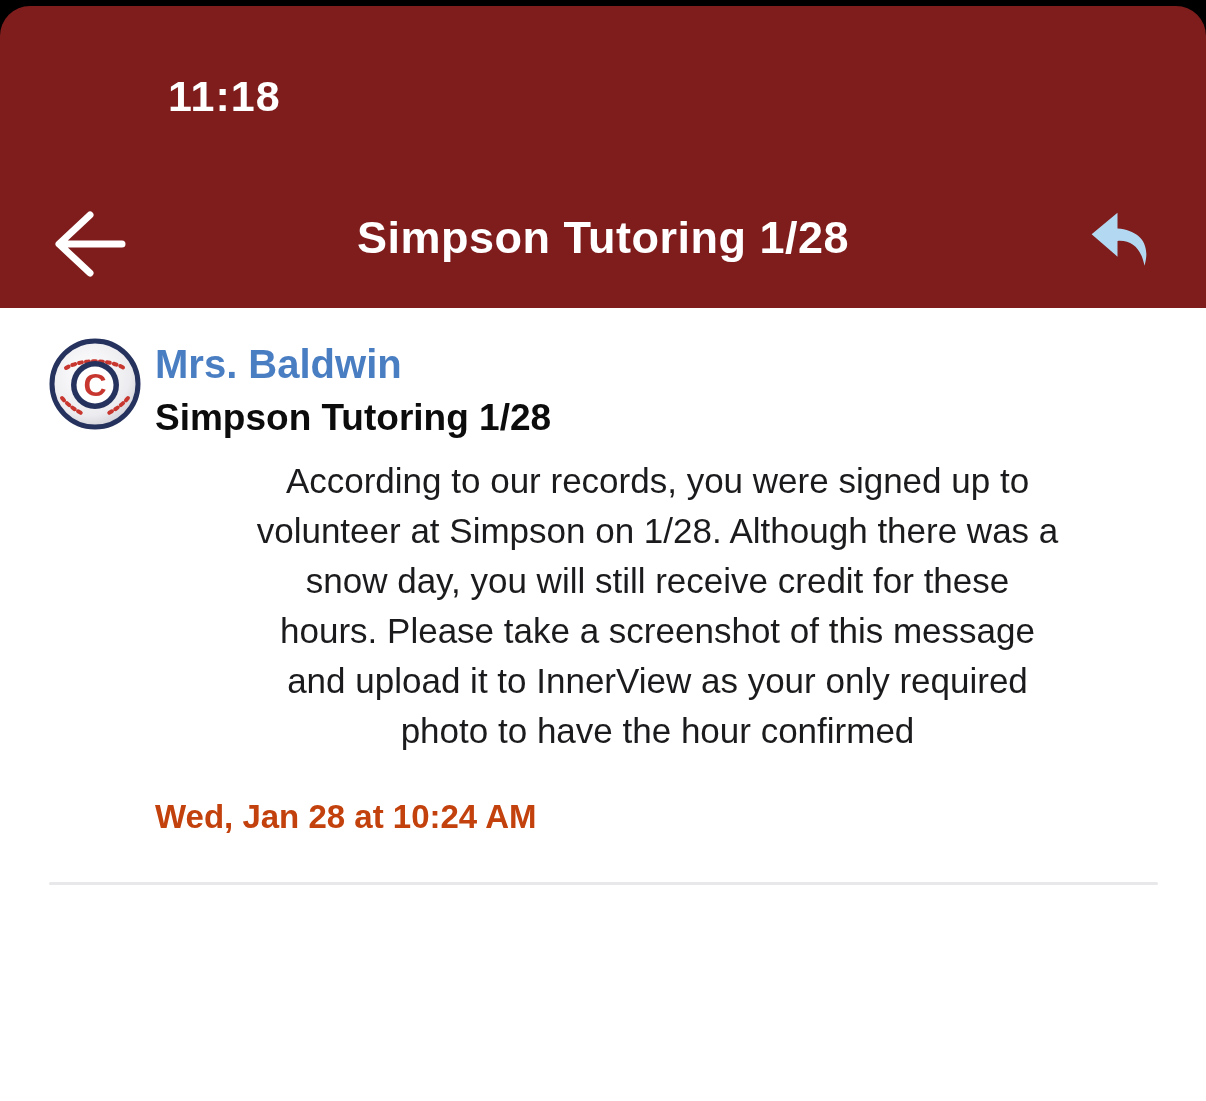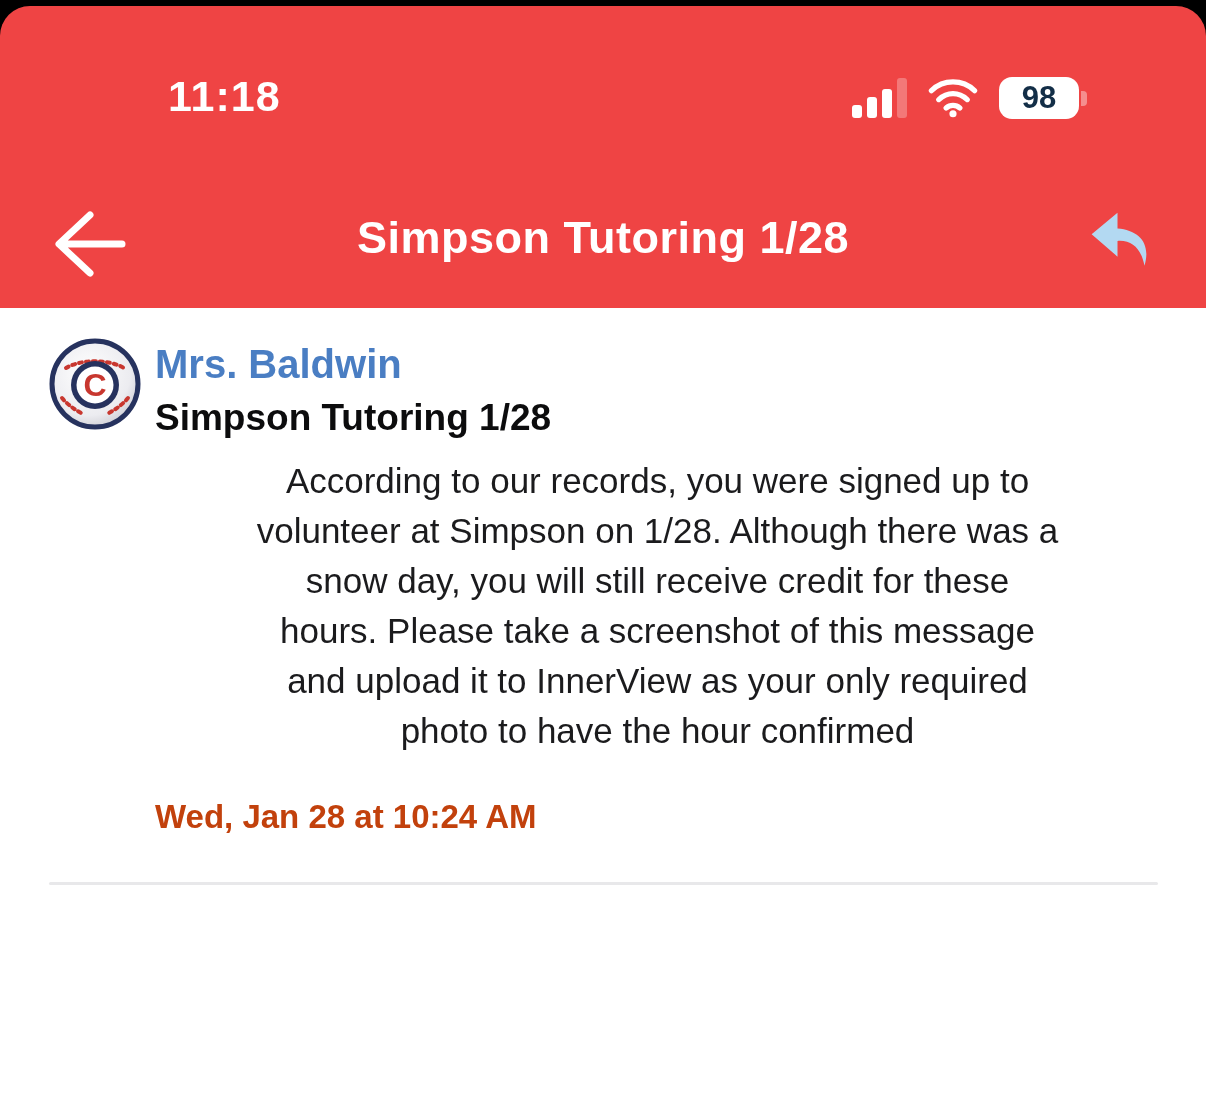--- a/index.html
+++ b/index.html
@@ -13,21 +13,21 @@
 
   
   .top-black {
     position: absolute; top: 0; left: 0; right: 0; height: 48px;
     background: #000000; z-index: 0;
   }
 
   
   .header {
     position: absolute; top: 6px; left: 0; right: 0; height: 302px;
-    background: #ef4444;
+    background: #7f1d1d;
     border-radius: 30px 30px 0 0;
     z-index: 1;
   }
 
   
   .status-time {
     position: absolute; left: 168px; top: 66px;
     color: #ffffff; font-size: 43px; font-weight: 700;
     letter-spacing: 1px;
   }
@@ -105,38 +105,20 @@
   }
 </style>
 </head>
 <body>
 
 <div class="top-black"></div>
 
 <div class="header">
 
   <div class="status-time">11:18</div>
-  <div class="status-right">
-    <div class="signal">
-      <div class="bar b1"></div>
-      <div class="bar b2"></div>
-      <div class="bar b3"></div>
-      <div class="bar b4"></div>
-    </div>
-    <svg class="wifi" viewBox="0 0 48 38">
-      <path d="M3.5 12 C15 1 33 1 44.5 12" stroke="#ffffff" stroke-width="5" fill="none" stroke-linecap="round"></path>
-      <path d="M10.5 20.5 C18.5 13 29.5 13 37.5 20.5" stroke="#ffffff" stroke-width="5" fill="none" stroke-linecap="round"></path>
-      <path d="M17.5 28.5 C21.2 25.2 26.8 25.2 30.5 28.5" stroke="#ffffff" stroke-width="5" fill="none" stroke-linecap="round"></path>
-      <circle cx="24" cy="34" r="3.4" fill="#ffffff"></circle>
-    </svg>
-    <div class="battery-wrap">
-      <div class="battery">98</div>
-      <div class="battery-nub"></div>
-    </div>
-  </div>
 
   <button class="back-btn">
     <svg viewBox="0 0 84 84" width="84" height="84">
       <path d="M76 42 H14 M44 13 L13 42 L44 71" stroke="#ffffff" stroke-width="7" fill="none" stroke-linecap="round" stroke-linejoin="round"></path>
     </svg>
   </button>
 
   <div class="nav-title">Simpson Tutoring 1/28</div>
 
   <button class="reply-btn">

